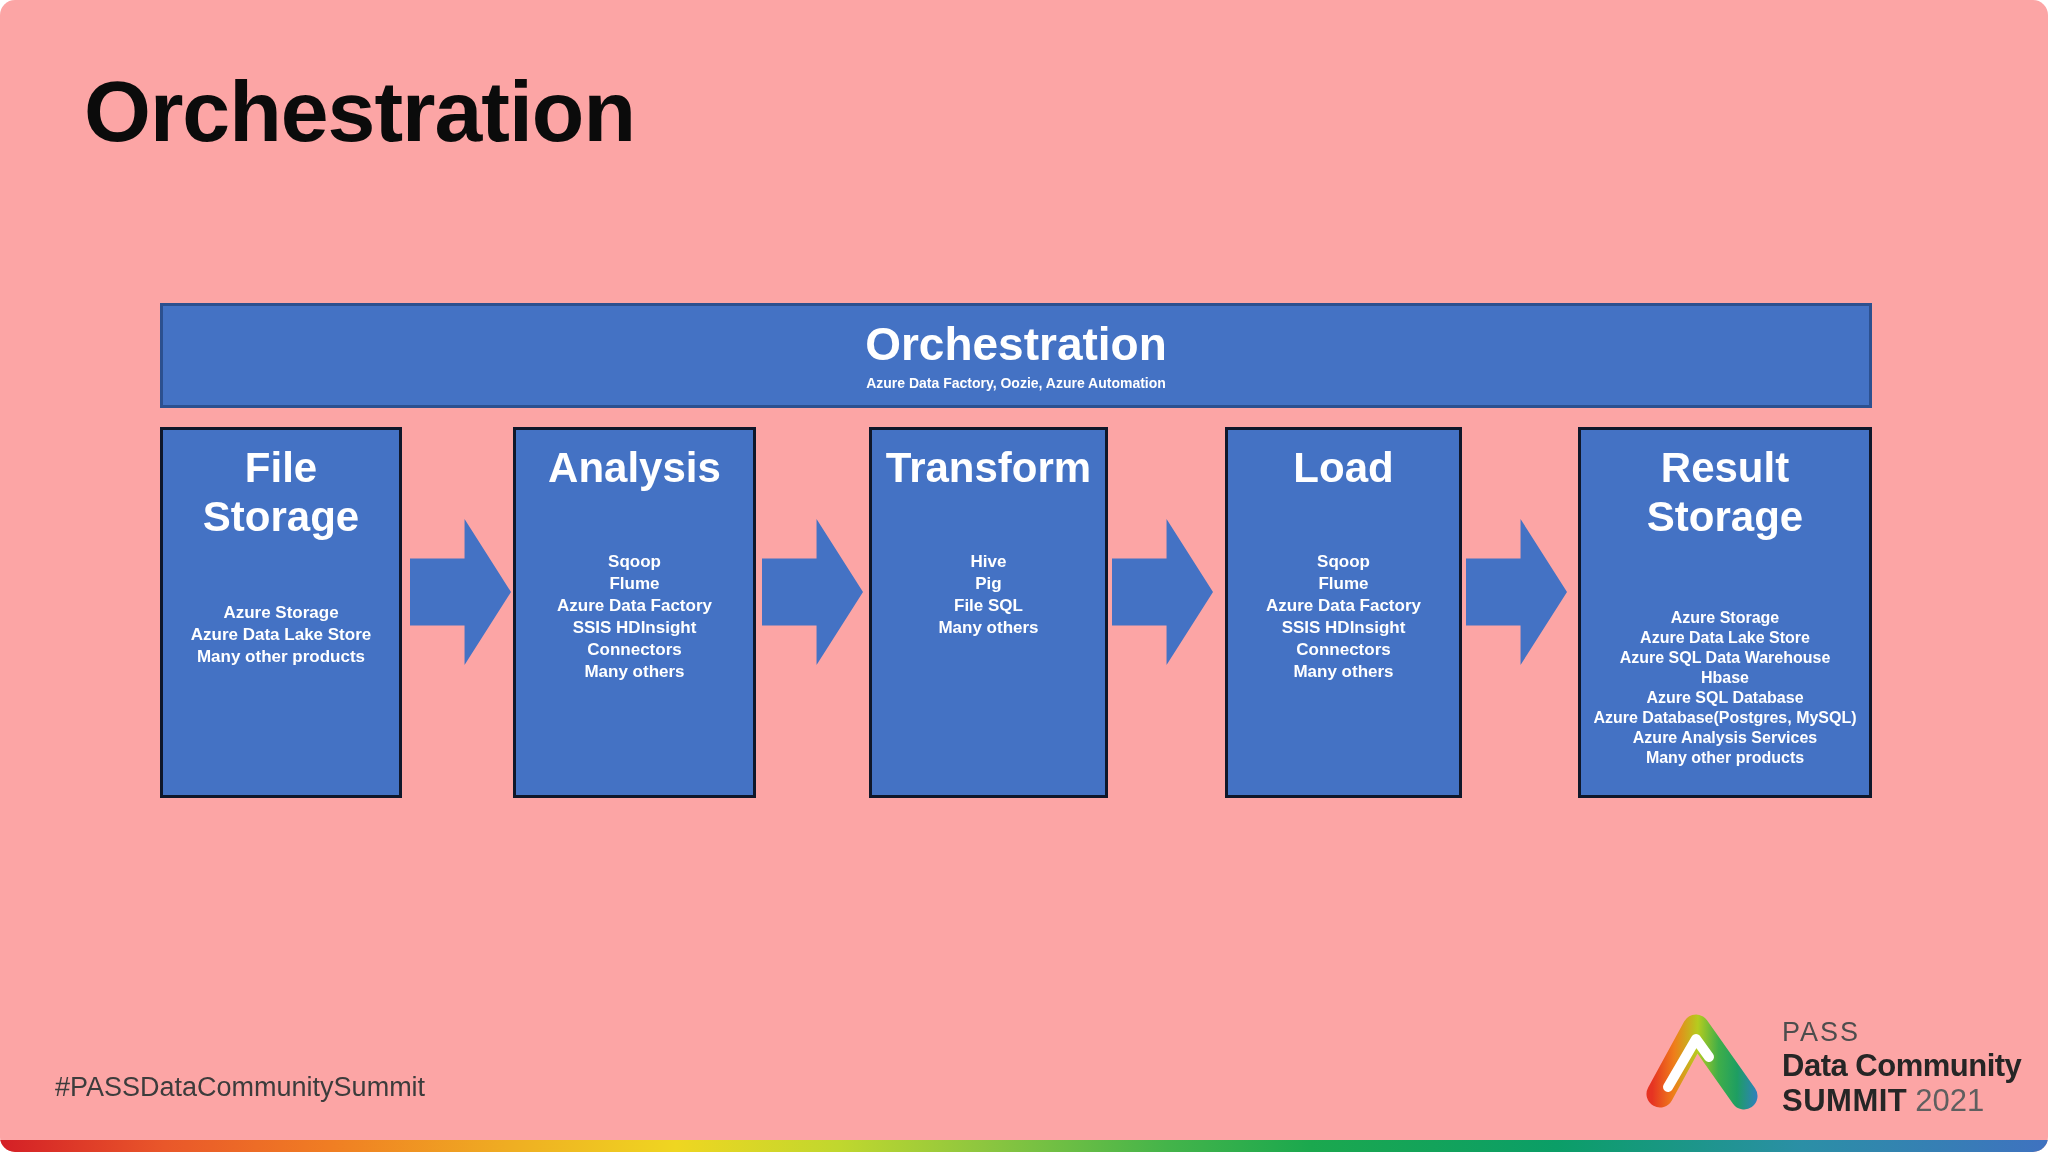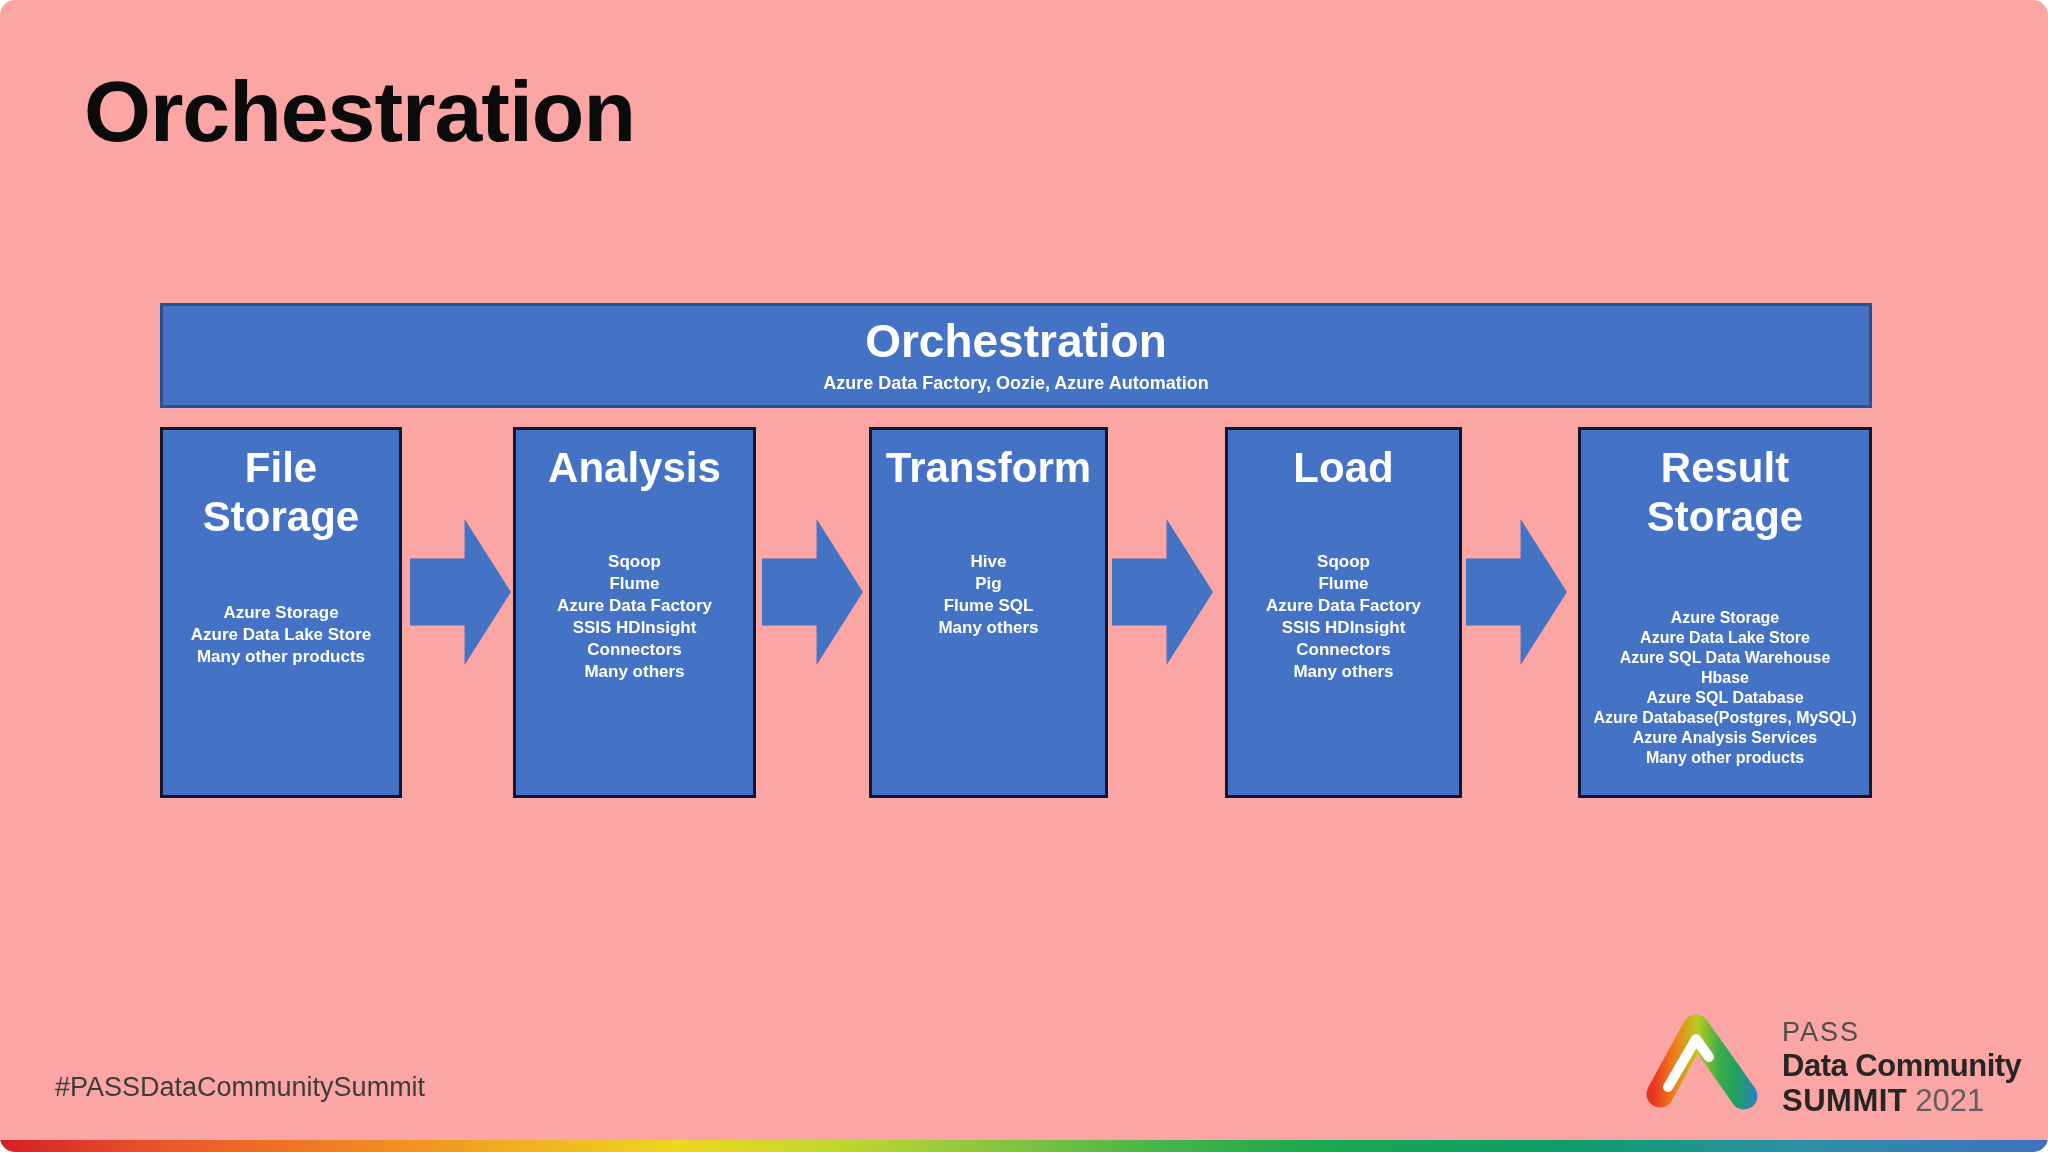--- a/index.html
+++ b/index.html
@@ -11,21 +11,21 @@
     position:absolute; left:84px; top:62px;
     font-size:86px; font-weight:700; letter-spacing:-1px; color:#0b0b0b;
   }
   
   .banner {
     position:absolute; left:160px; top:303px; width:1712px; height:105px;
     background:#4472c4; border:3px solid #2c508f; box-sizing:border-box;
     display:flex; flex-direction:column; align-items:center; justify-content:center;
   }
   .banner-title { color:#fff; font-size:46px; font-weight:600; line-height:1.05; }
-  .banner-subtitle { color:#fff; font-size:18px; font-weight:700; margin-top:7px; }
+  .banner-subtitle { color:#fff; font-size:14px; font-weight:700; margin-top:7px; }
   .stage {
     position:absolute; top:427px; height:371px;
     background:#4472c4; border:3px solid #0f172a; box-sizing:border-box;
   }
   .stage-title {
     margin-top:14px; text-align:center; color:#fff;
     font-size:42px; font-weight:600; line-height:1.16; white-space:pre-line;
   }
   .stage-list {
     position:absolute; left:3%; right:3%; text-align:center;
@@ -84,21 +84,21 @@
         <div class="stage-item">SSIS HDInsight Connectors</div>
         <div class="stage-item">Many others</div>
       </div>
   </div>
 
   <div class="stage" style="left:869px; width:239px;">
     <div class="stage-title">Transform</div>
     <div class="stage-list" style="top:121px;">
         <div class="stage-item">Hive</div>
         <div class="stage-item">Pig</div>
-        <div class="stage-item">Flume SQL</div>
+        <div class="stage-item">File SQL</div>
         <div class="stage-item">Many others</div>
       </div>
   </div>
 
   <div class="stage" style="left:1225px; width:237px;">
     <div class="stage-title">Load</div>
     <div class="stage-list" style="top:121px;">
         <div class="stage-item">Sqoop</div>
         <div class="stage-item">Flume</div>
         <div class="stage-item">Azure Data Factory</div>

